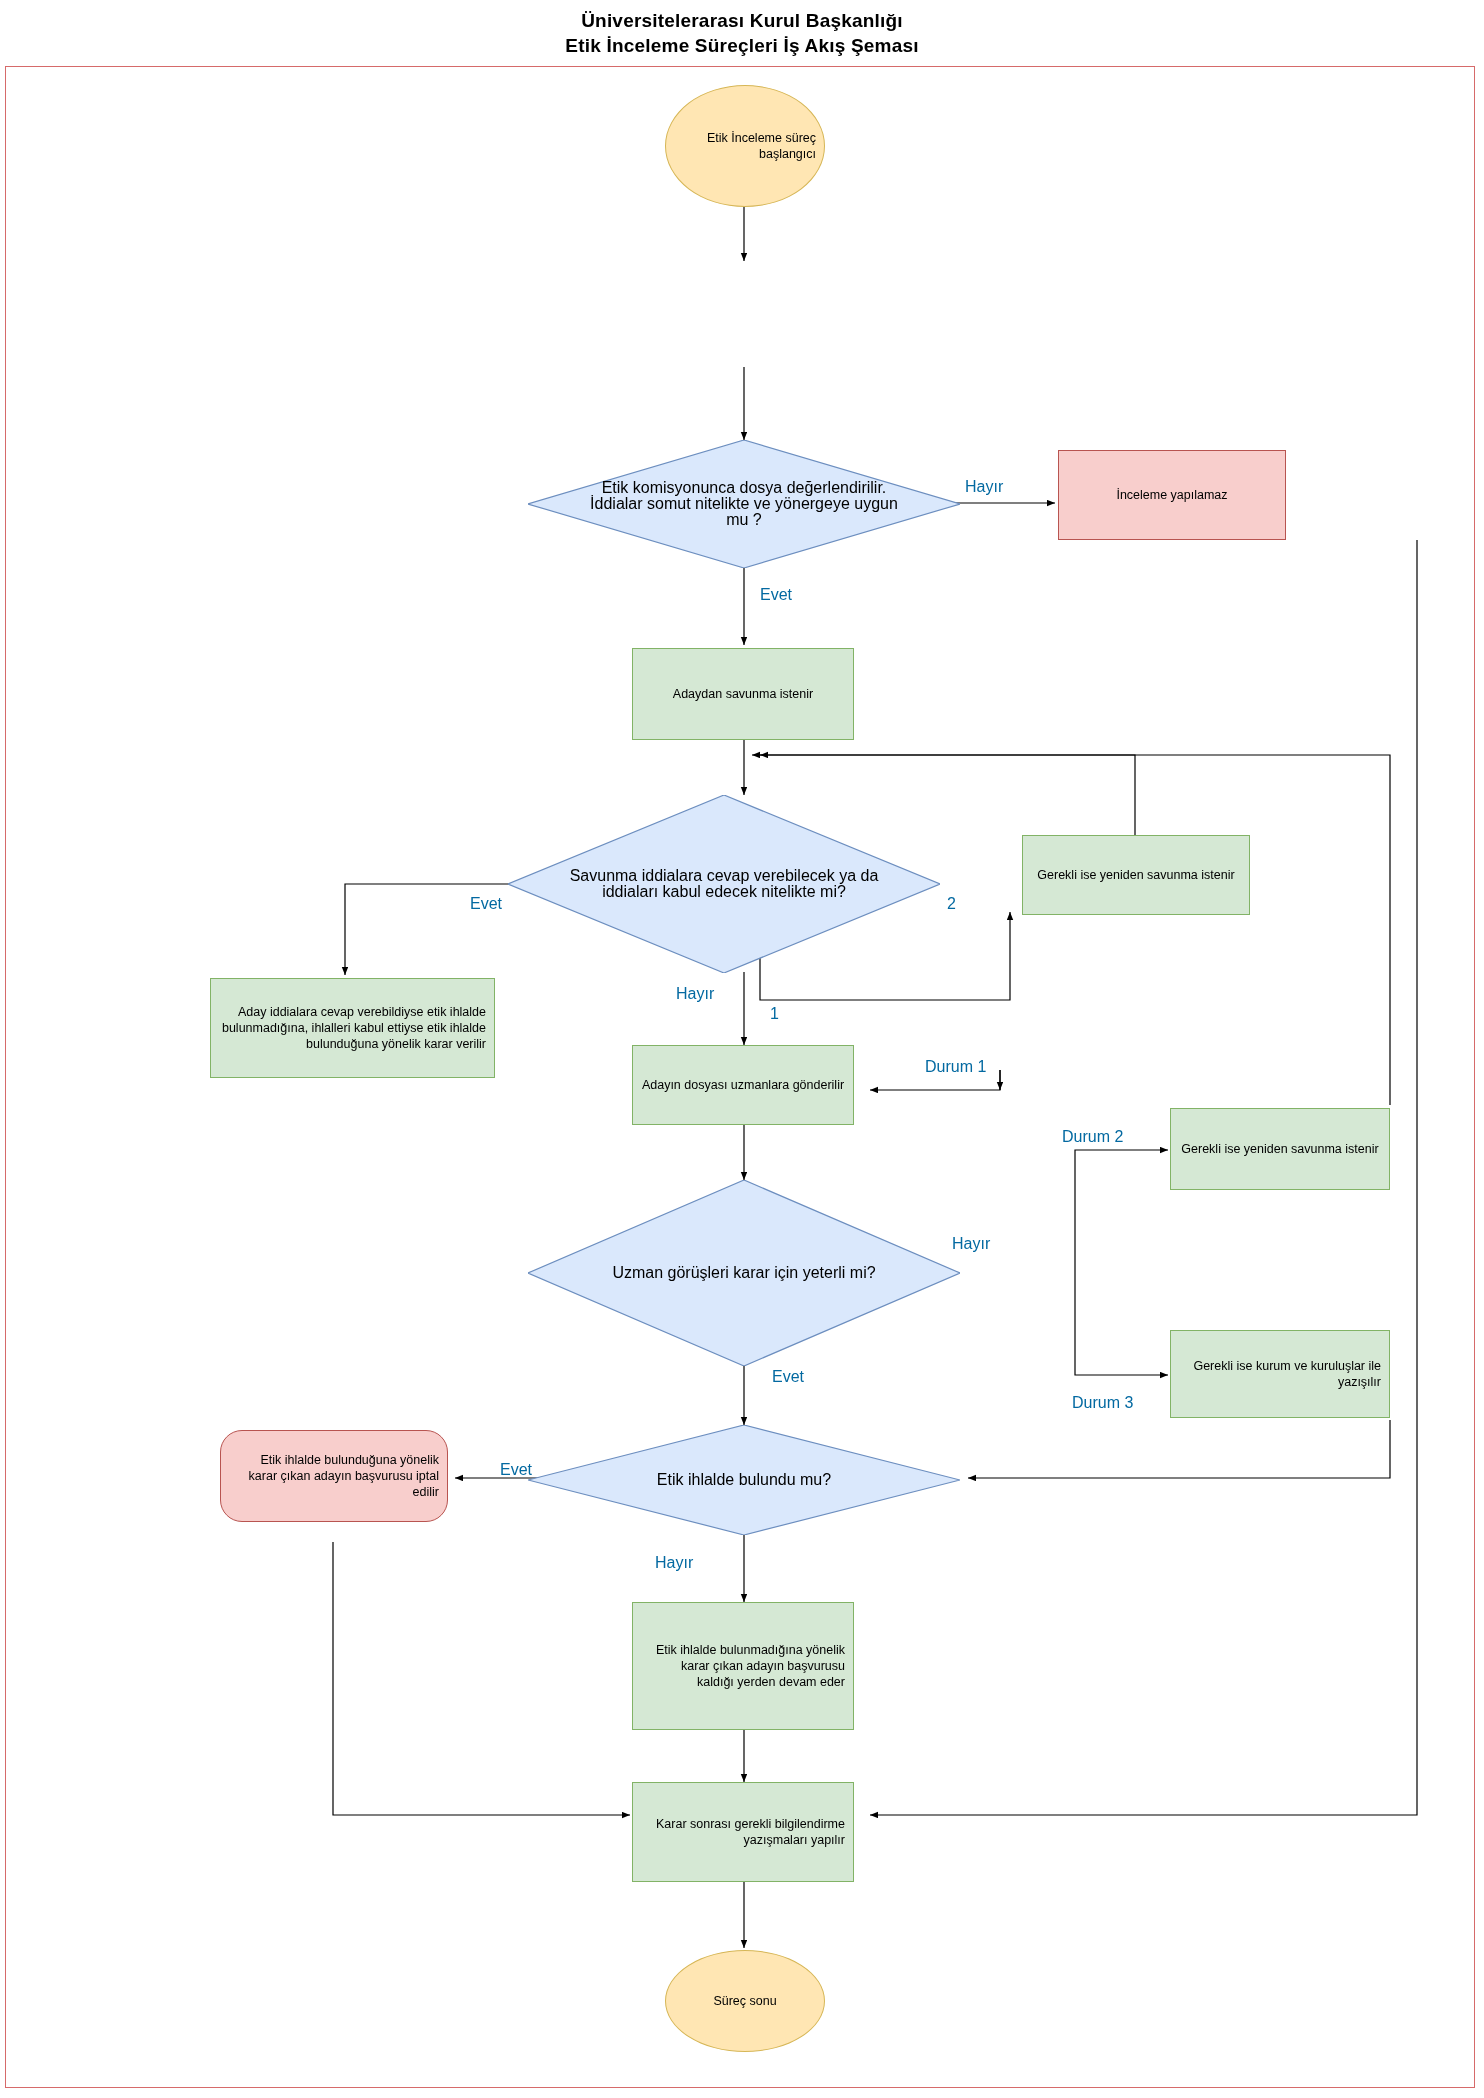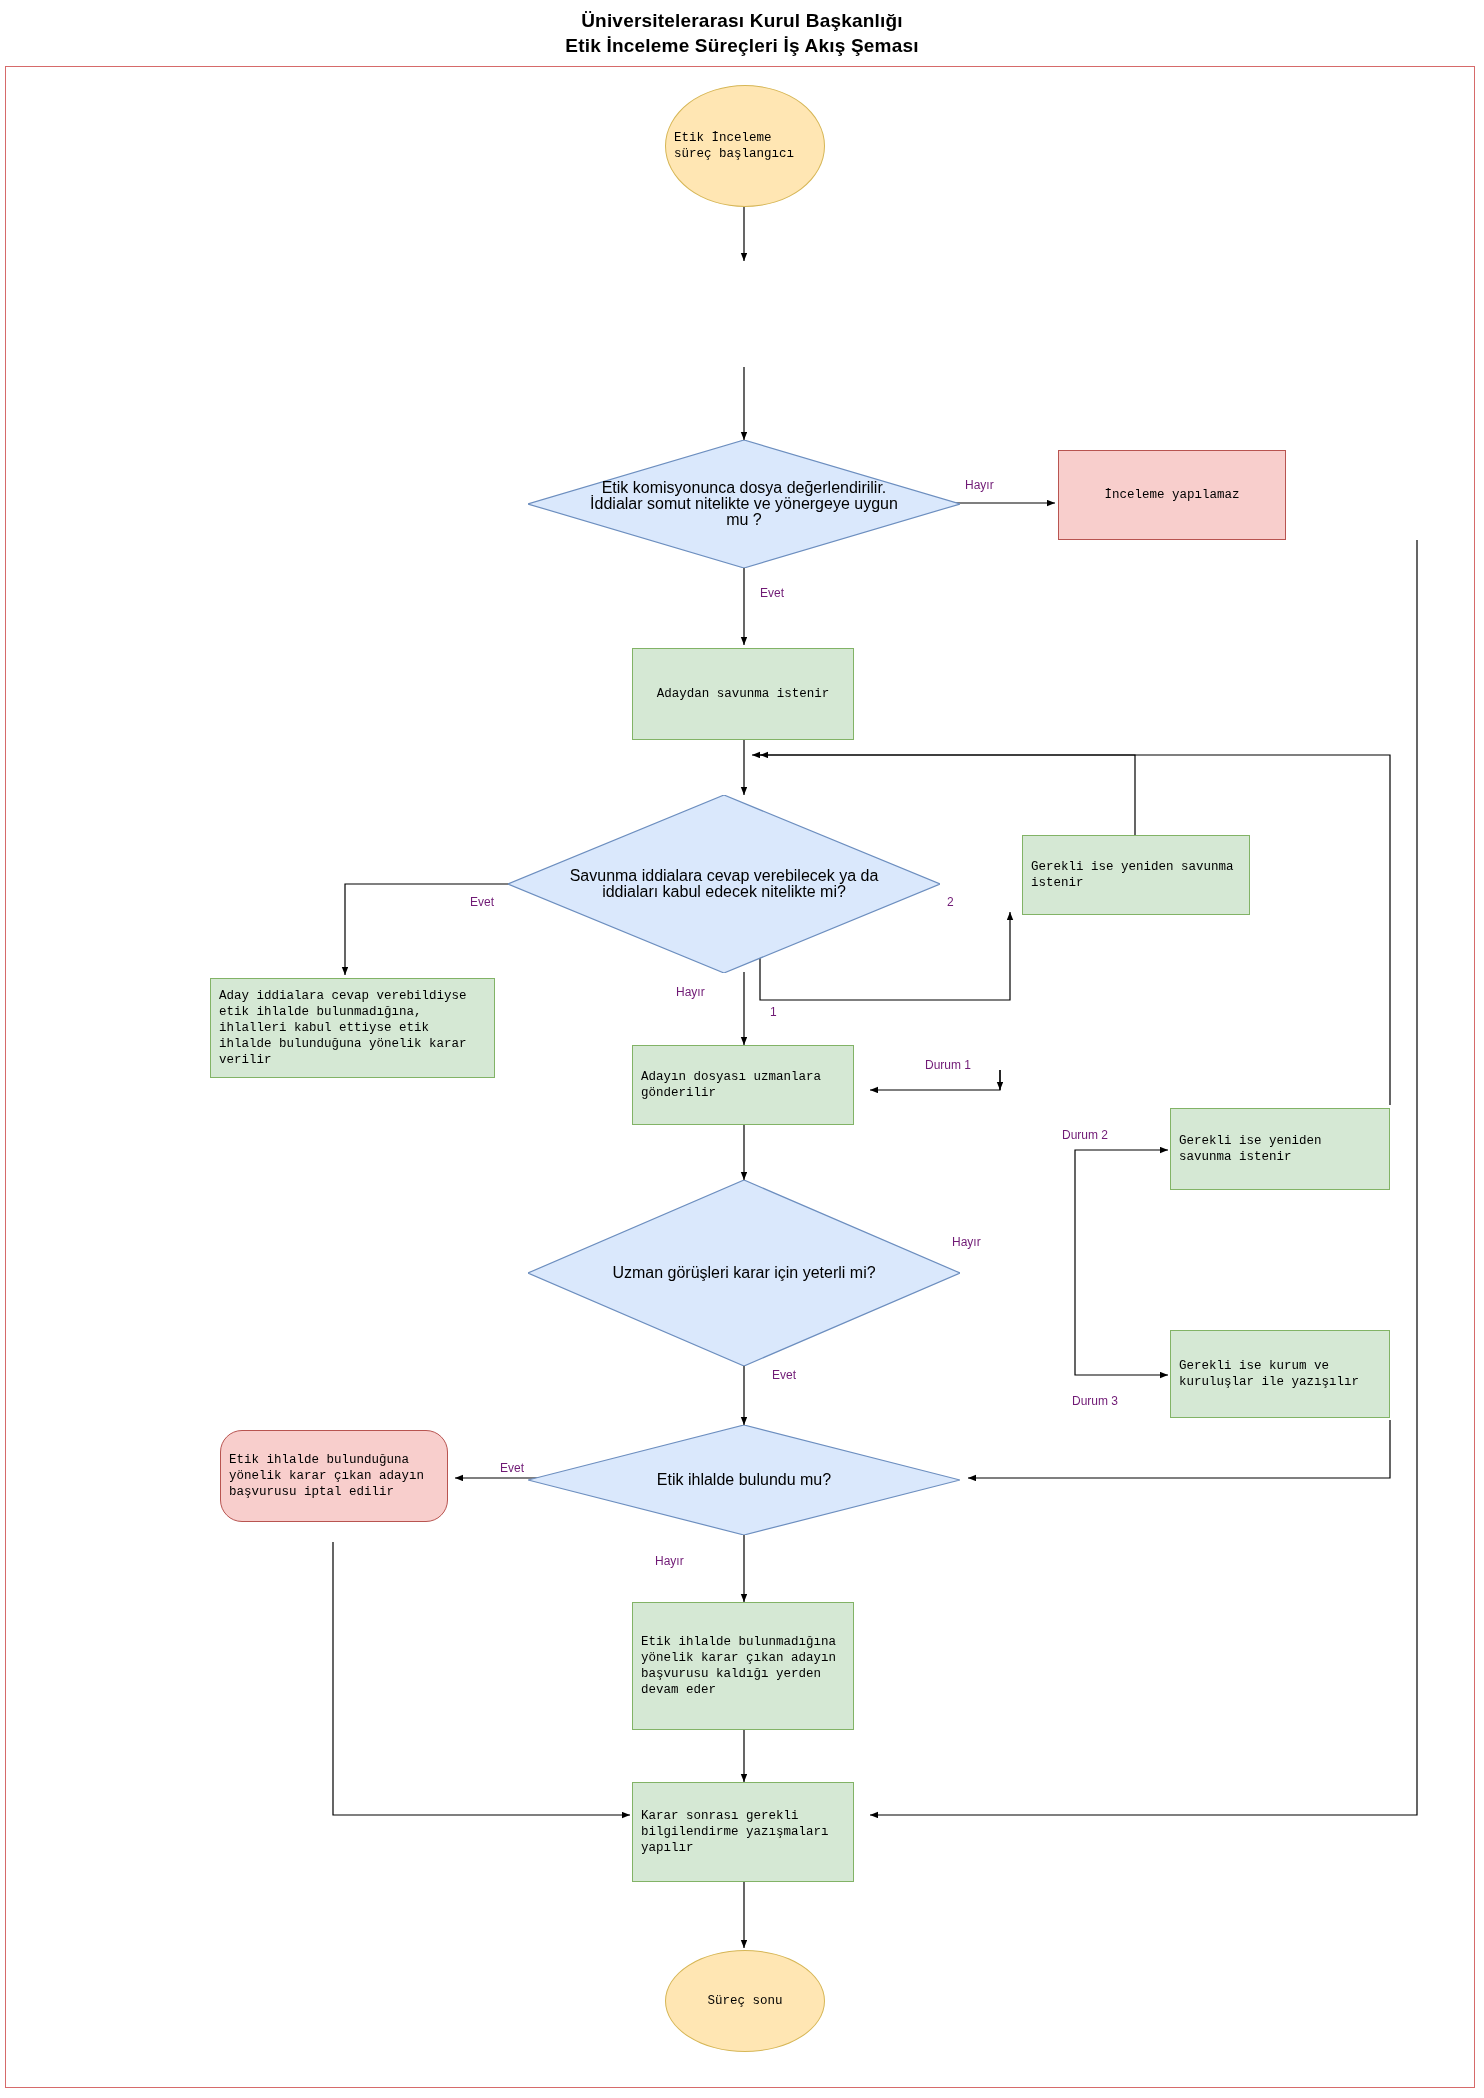--- a/index.html
+++ b/index.html
@@ -46,25 +46,24 @@
     width: 1484px;
     height: 2098px;
     pointer-events: none;
   }
   .node {
     position: absolute;
     box-sizing: border-box;
     display: flex;
     align-items: center;
     justify-content: center;
-    text-align: left;
+    text-align: right;
     font-size: 12.5px;
     line-height: 16px;
     padding: 4px 8px;
-    font-family: Liberation Mono, monospace;
   }
   .proc {
     background: #d5e8d4;
     border: 1px solid #82b366;
   }
   .term {
     background: #ffe6b3;
     border: 1px solid #d6b656;
     border-radius: 50%;
   }
@@ -89,22 +88,22 @@
     height: 100%;
     display: flex;
     align-items: center;
     justify-content: center;
     text-align: center;
     font-size: 16px;
     line-height: 16px;
   }
   .edge-label {
     position: absolute;
-    font-size: 12px;
-    color: #701a75;
+    font-size: 16px;
+    color: #0369a1;
     background: transparent;
     white-space: nowrap;
   }
 </style>
 </head>
 <body>
 
 <div id="page">
 
   <div class="title-block">

